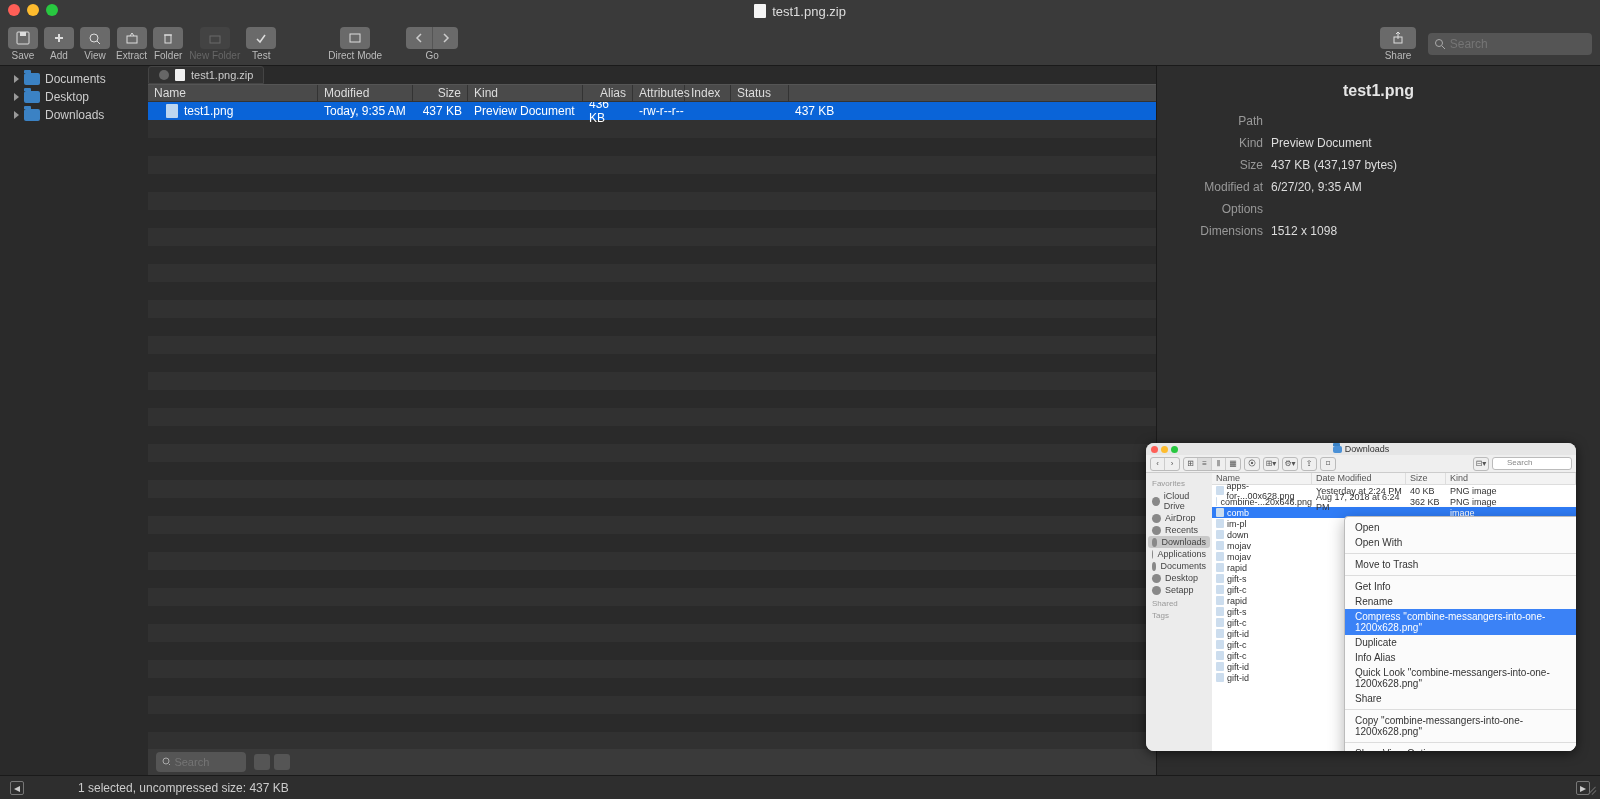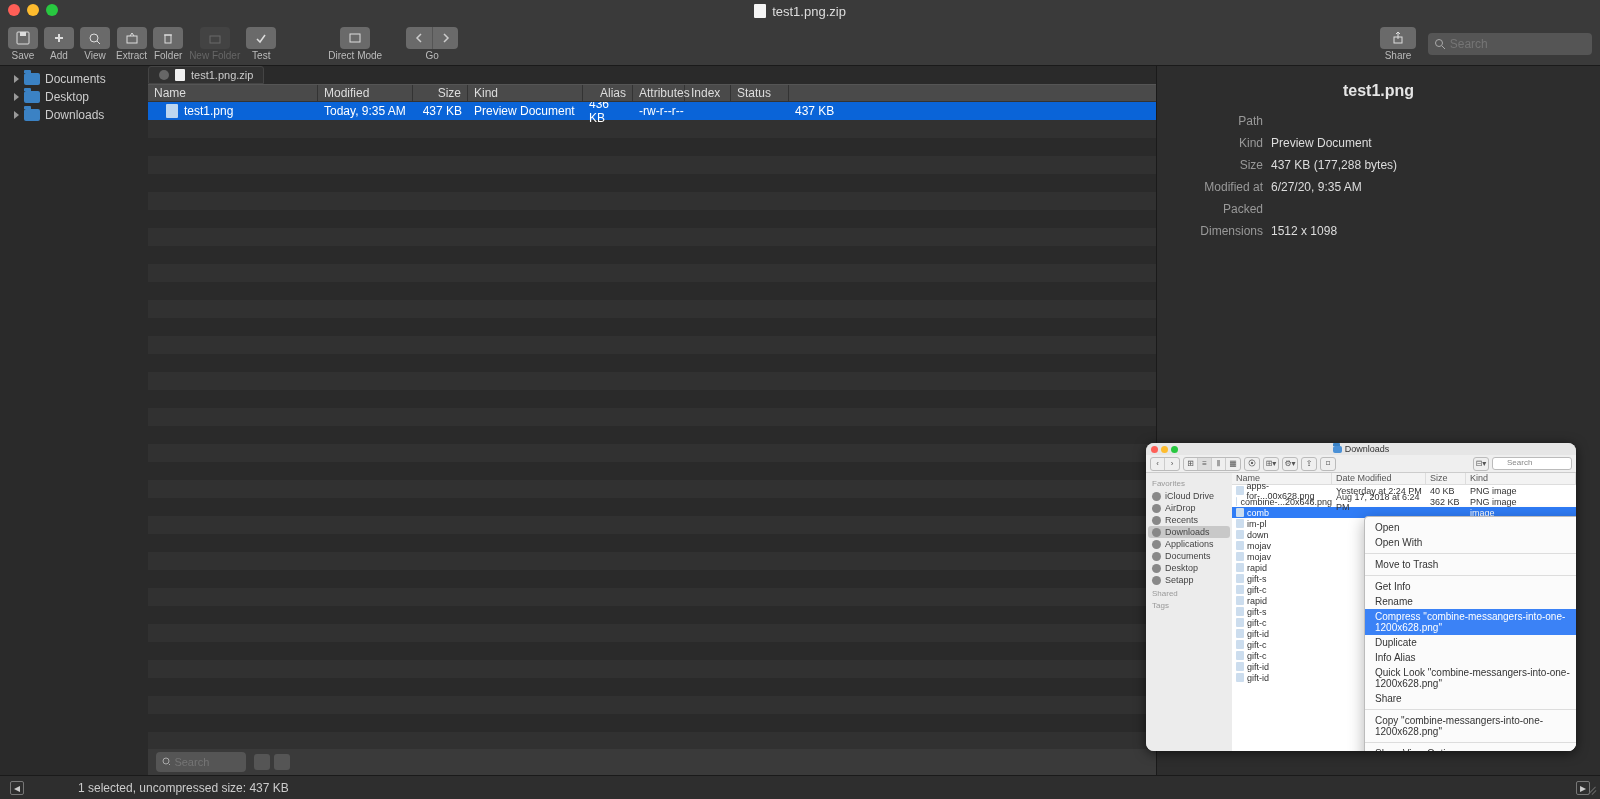--- a/index.html
+++ b/index.html
@@ -79,21 +79,21 @@
 .pv-tb .dots{position:absolute; left:5px; display:flex; gap:3px;}
 .pv-tb .d{width:7px;height:7px;border-radius:50%;}
 .pv-tb .d.r{background:#ff5f57;}.pv-tb .d.y{background:#febc2e;}.pv-tb .d.g{background:#28c840;}
 .pv-tools{height:18px;background:#efefef;display:flex;align-items:center;padding:0 4px;gap:3px;border-bottom:1px solid #ccc;}
 .pv-tools .seg{display:flex;border:1px solid #bbb;border-radius:3px;overflow:hidden;height:14px;}
 .pv-tools .seg>div{width:14px;display:flex;align-items:center;justify-content:center;border-right:1px solid #ccc;font-size:8px;color:#555;}
 .pv-tools .seg>div:last-child{border-right:none;}
 .pv-tools .sp{flex:1;}
 .pv-srch{width:80px;height:13px;background:#fff;border:1px solid #bbb;border-radius:3px;font-size:8px;color:#888;padding-left:14px;position:relative;}
 .pv-body{display:flex;height:calc(100% - 30px);}
-.pv-side{width:86px;background:#ececec;padding:3px 2px;font-size:9px;color:#444;}
+.pv-side{width:66px;background:#ececec;padding:3px 2px;font-size:9px;color:#444;}
 .pv-side .hdr{color:#999;font-size:8px;margin:3px 0 2px 4px;}
 .pv-side .it{display:flex;align-items:center;gap:4px;padding:1px 4px;border-radius:3px;}
 .pv-side .it.sel{background:#c8c8c8;}
 .pv-side .ic{width:9px;height:9px;border-radius:50%;background:#888;}
 .pv-list{flex:1;background:#fff;position:relative;font-size:9px;}
 .pv-cols{height:12px;background:#f3f3f3;border-bottom:1px solid #ddd;display:flex;color:#555;}
 .pv-cols>div{padding-left:4px;border-right:1px solid #ddd;}
 .pvc-n{width:100px;}.pvc-d{width:94px;}.pvc-s{width:40px;}.pvc-k{flex:1;border-right:none;}
 .pv-row{height:11px;display:flex;align-items:center;}
 .pv-row>div{padding-left:4px;}
@@ -338,24 +338,24 @@
   </div>
 
   <div class="info">
     <h1>test1.png</h1>
     <div class="meta">
       <div class="k">Path</div>
       <div class="v"></div>
       <div class="k">Kind</div>
       <div class="v">Preview Document</div>
       <div class="k">Size</div>
-      <div class="v">437 KB (177,288 bytes)</div>
+      <div class="v">437 KB (437,197 bytes)</div>
       <div class="k">Modified at</div>
       <div class="v">6/27/20, 9:35 AM</div>
-      <div class="k">Packed</div>
+      <div class="k">Options</div>
       <div class="v"></div>
       <div class="k">Dimensions</div>
       <div class="v">1512 x 1098</div>
     </div>
 
     <div class="preview">
       <div class="pv-tb">
         <div class="dots">
             <div class="d r"></div>
             <div class="d y"></div>

